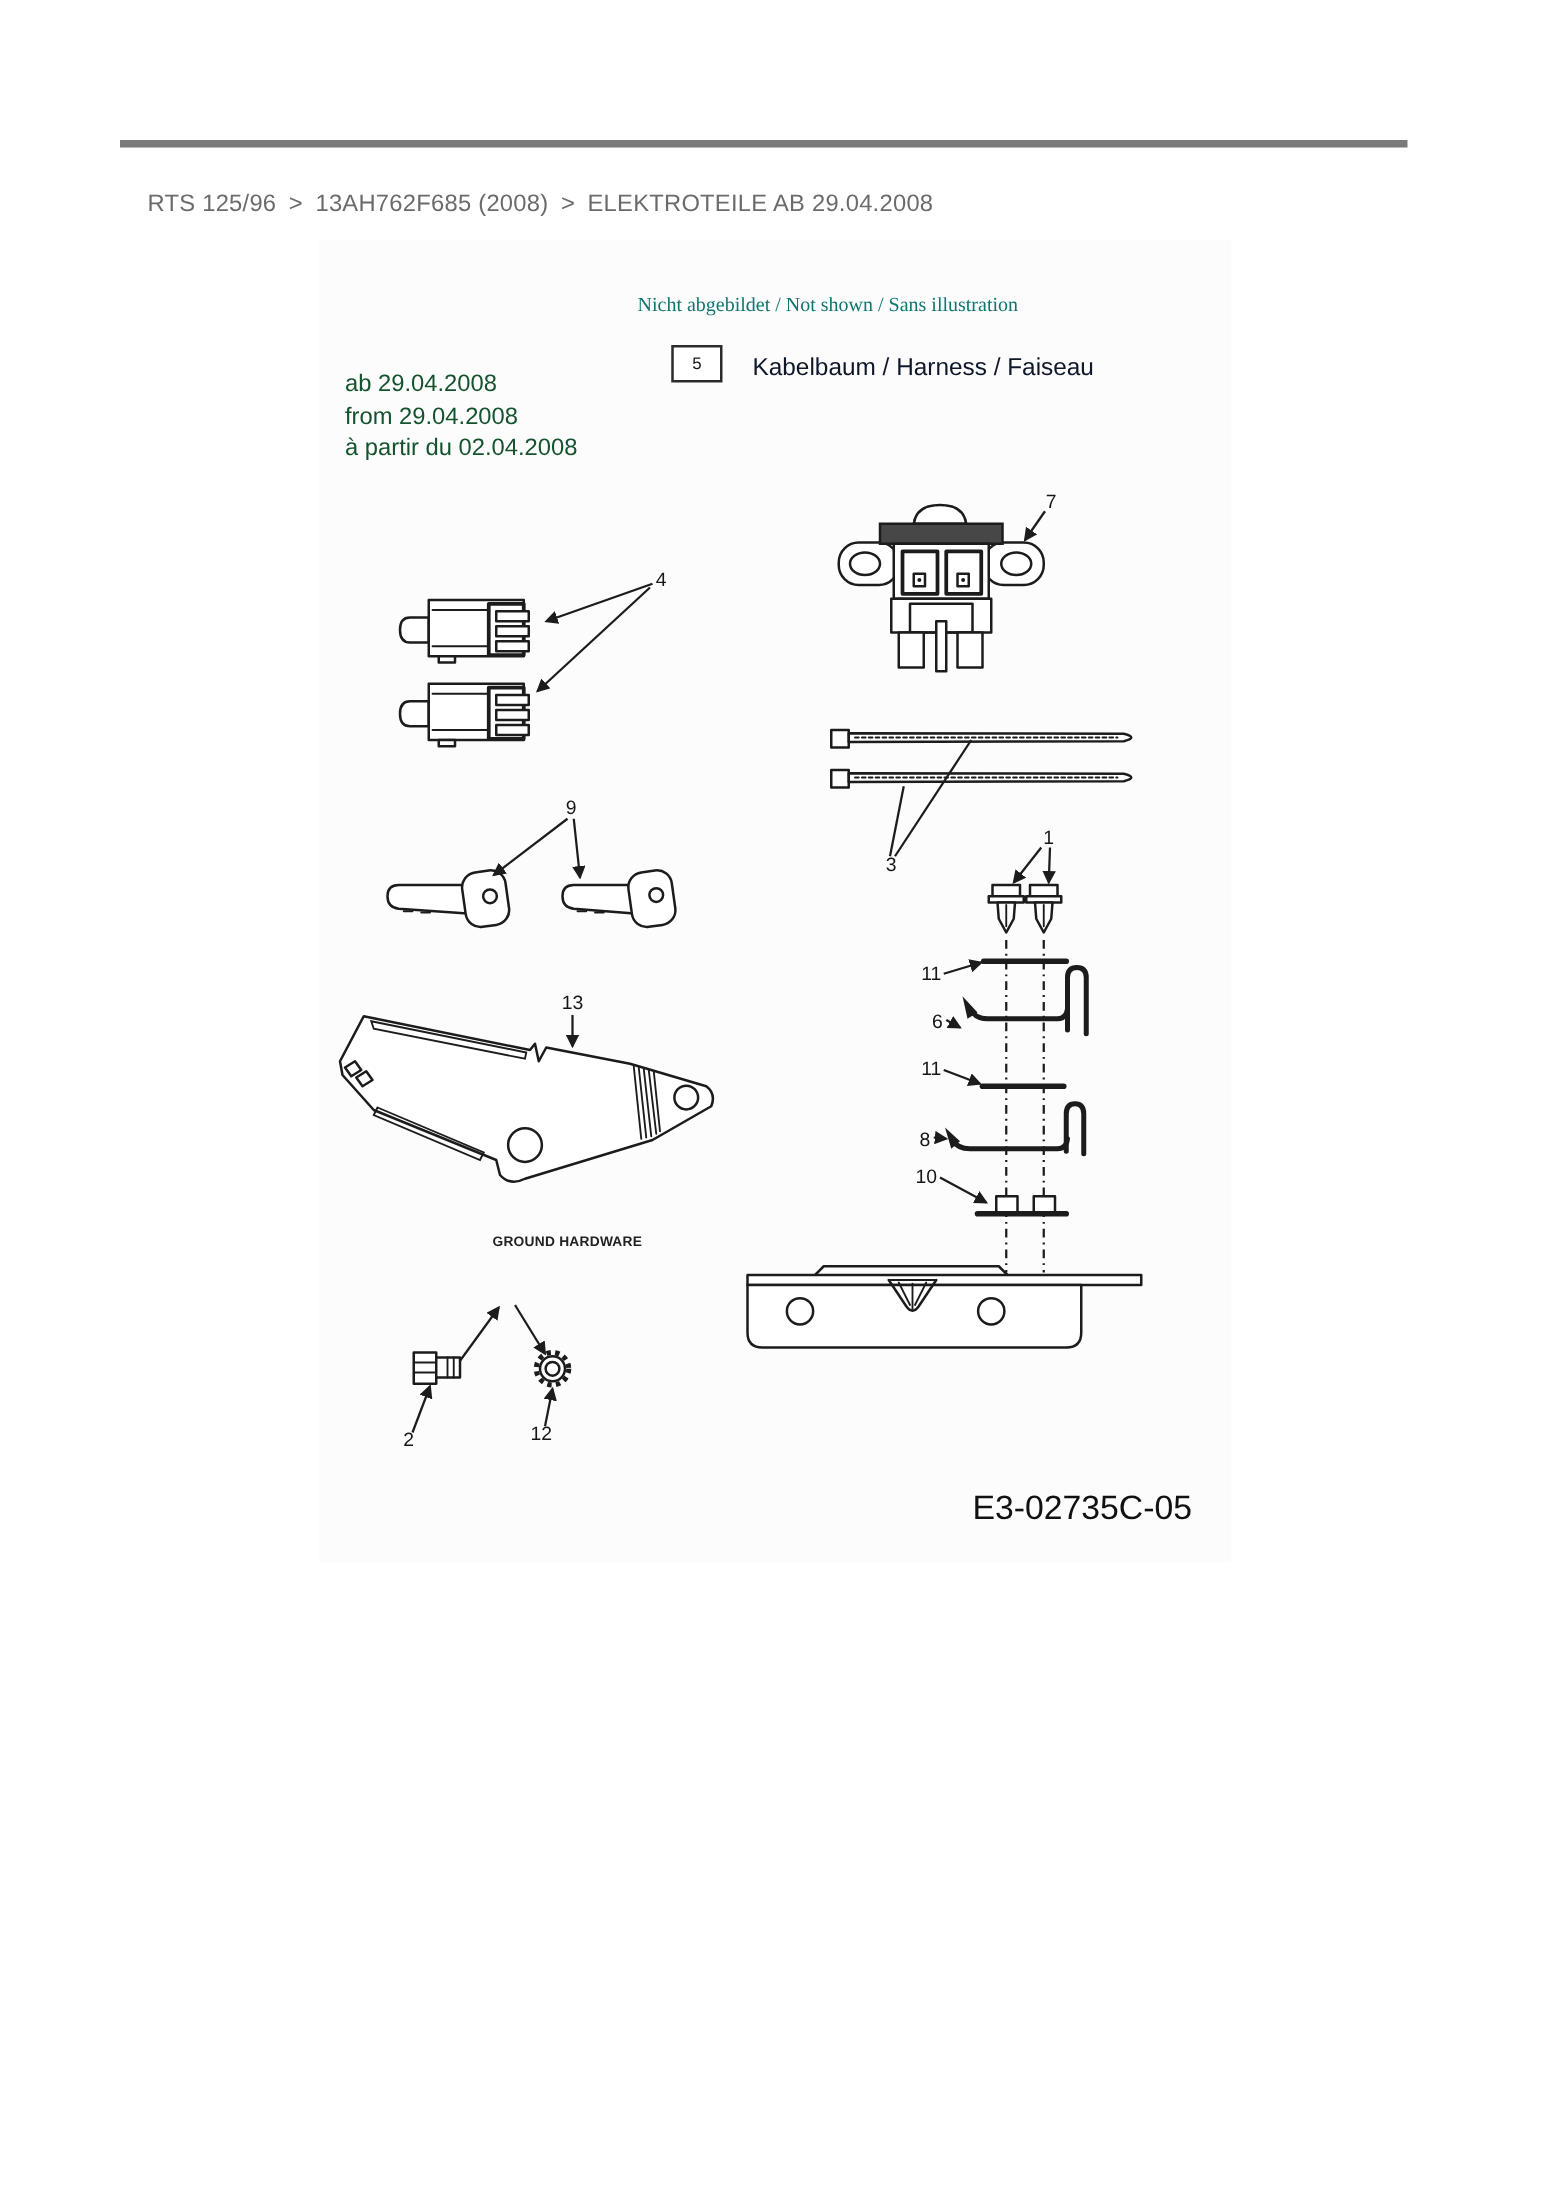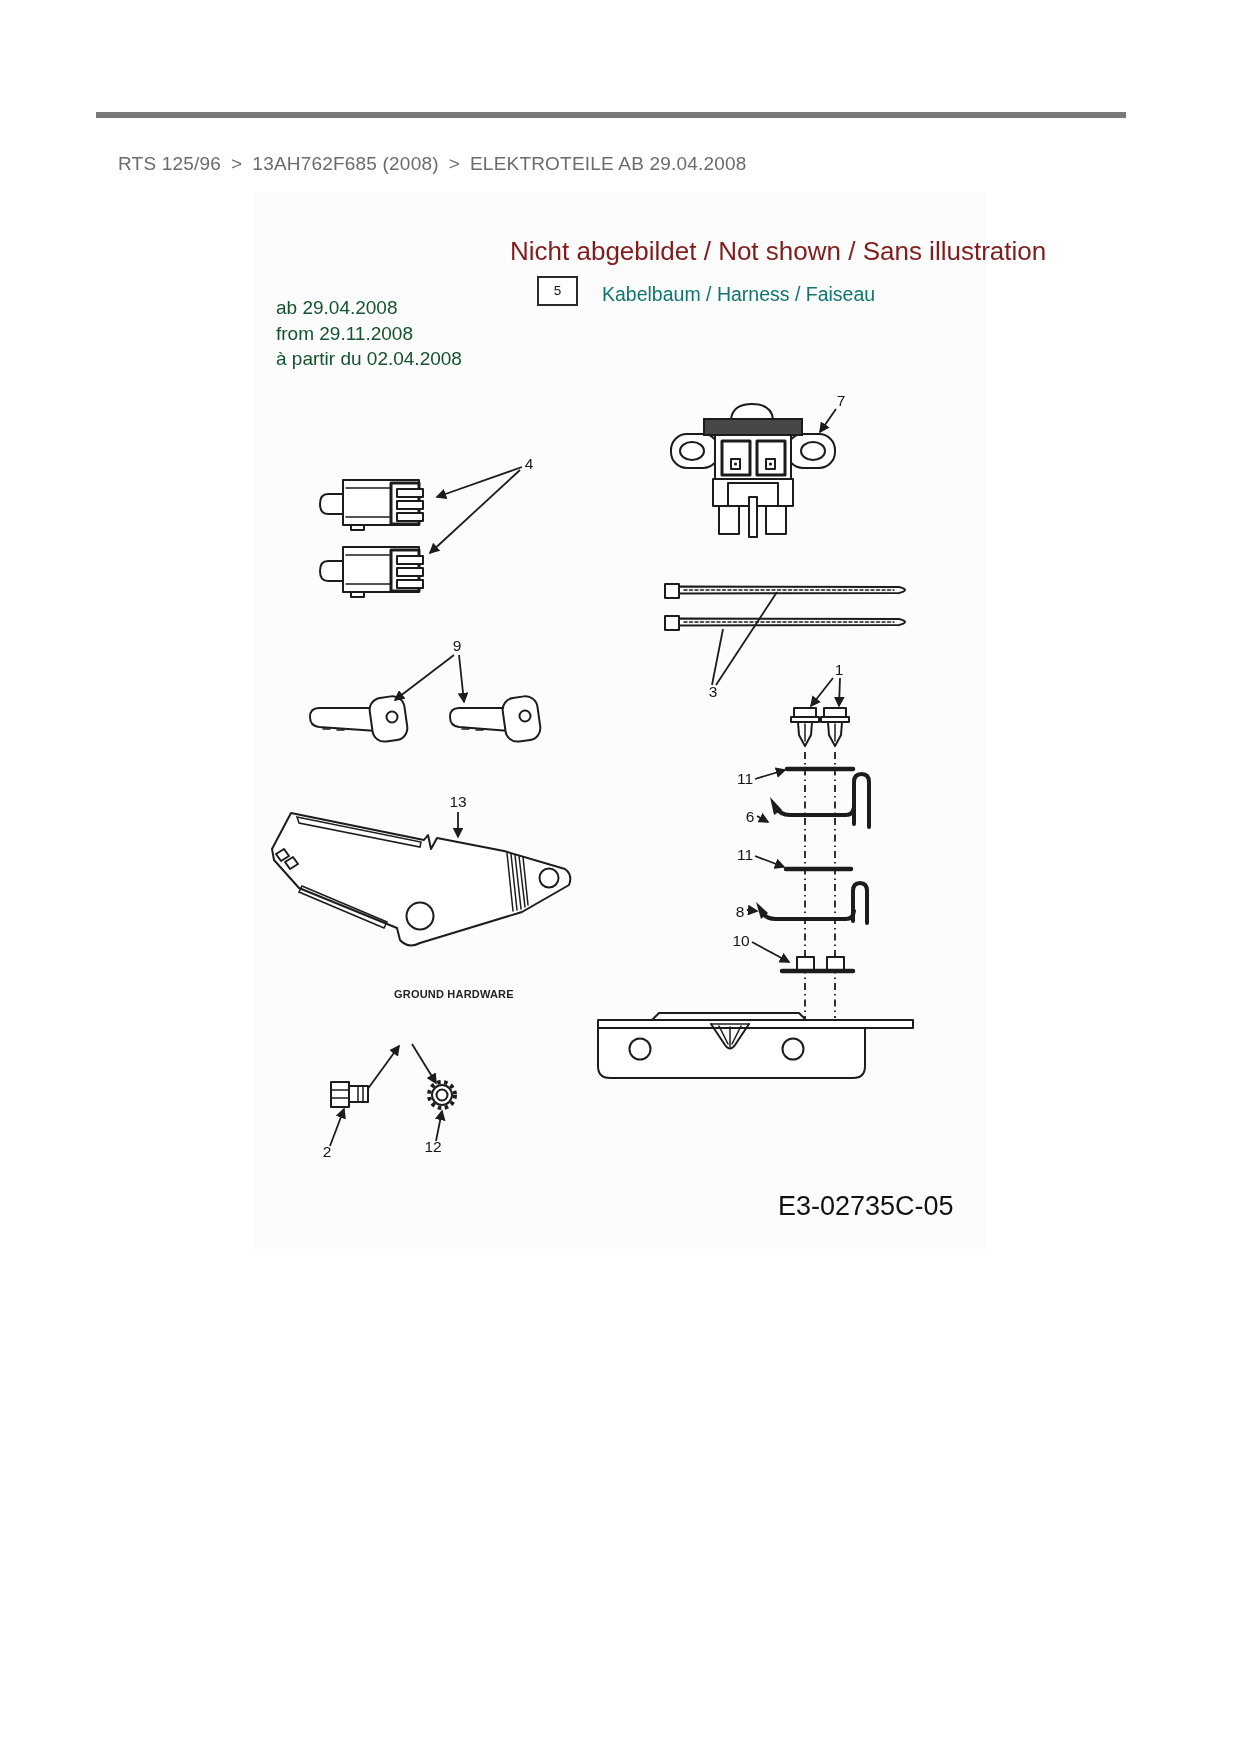--- a/index.html
+++ b/index.html
@@ -14,34 +14,35 @@
   .breadcrumb {
     position:absolute; left:118px; top:153px; font-size:19px; color:#6b6b6b;
     letter-spacing:0.2px; white-space:nowrap;
   }
   .breadcrumb .sep { margin:0 10px; }
   .diagram-image {
     position:absolute; left:255px; top:192px; width:730px; height:1058px;
     background:#fcfcfc;
   }
   .not-shown-heading {
-    position:absolute; left:510px; top:236px; font-size:26px; color:#7f1d1d;
+    position:absolute; left:510px; top:236px; font-size:16px; color:#0f766e;
     white-space:nowrap;
+    font-family:Liberation Serif, serif;
   }
   .dates {
     position:absolute; left:276px; top:295px; font-size:19px; line-height:25.5px;
     color:#14532d; white-space:nowrap;
   }
   .legend-ref-box {
     position:absolute; left:537px; top:276px; width:41px; height:30px;
     border:2px solid #2a2a2a; box-sizing:border-box; background:#ffffff;
     font-size:13.5px; color:#151515; text-align:center; line-height:26px;
   }
   .legend-label {
-    position:absolute; left:602px; top:283px; font-size:19.5px; color:#0f766e;
+    position:absolute; left:602px; top:283px; font-size:19.5px; color:#0f172a;
     white-space:nowrap;
   }
   .ground-hardware-label {
     position:absolute; left:394px; top:988px; font-size:11px; font-weight:bold;
     color:#222222; letter-spacing:0.2px; white-space:nowrap;
   }
   .drawing-number {
     position:absolute; left:778px; top:1191px; font-size:27px; color:#111111;
     white-space:nowrap;
   }
@@ -70,21 +71,21 @@
   <nav class="breadcrumb">
     <span>RTS 125/96</span><span class="sep">&gt;</span><span>13AH762F685 (2008)</span><span class="sep">&gt;</span><span>ELEKTROTEILE AB 29.04.2008</span>
   </nav>
 
   <div class="diagram-image"></div>
 
   <div class="not-shown-heading">Nicht abgebildet / Not shown / Sans illustration</div>
 
   <div class="dates">
     <div>ab 29.04.2008</div>
-    <div>from 29.11.2008</div>
+    <div>from 29.04.2008</div>
     <div>à partir du 02.04.2008</div>
   </div>
 
   <div class="legend-ref-box">
     <span>5</span>
   </div>
   <div class="legend-label">Kabelbaum / Harness / Faiseau</div>
 
   <div class="ground-hardware-label">GROUND HARDWARE</div>
 

